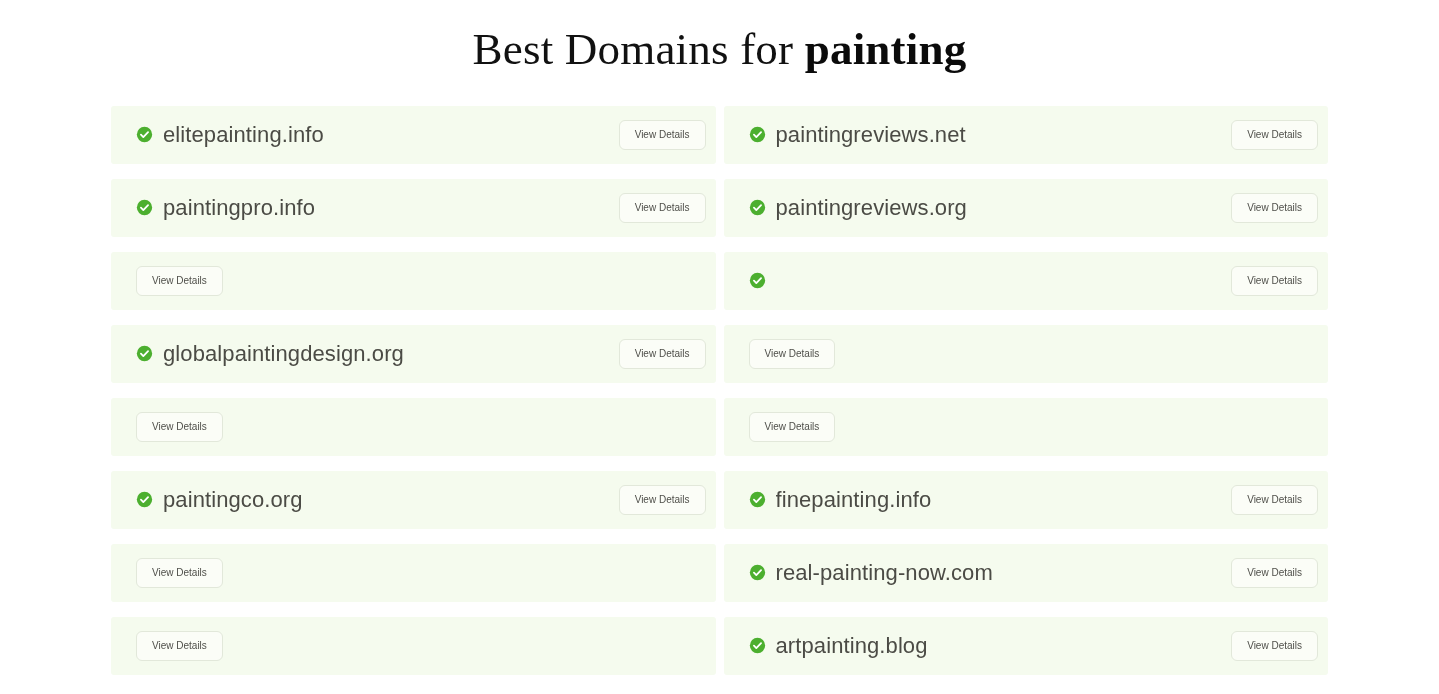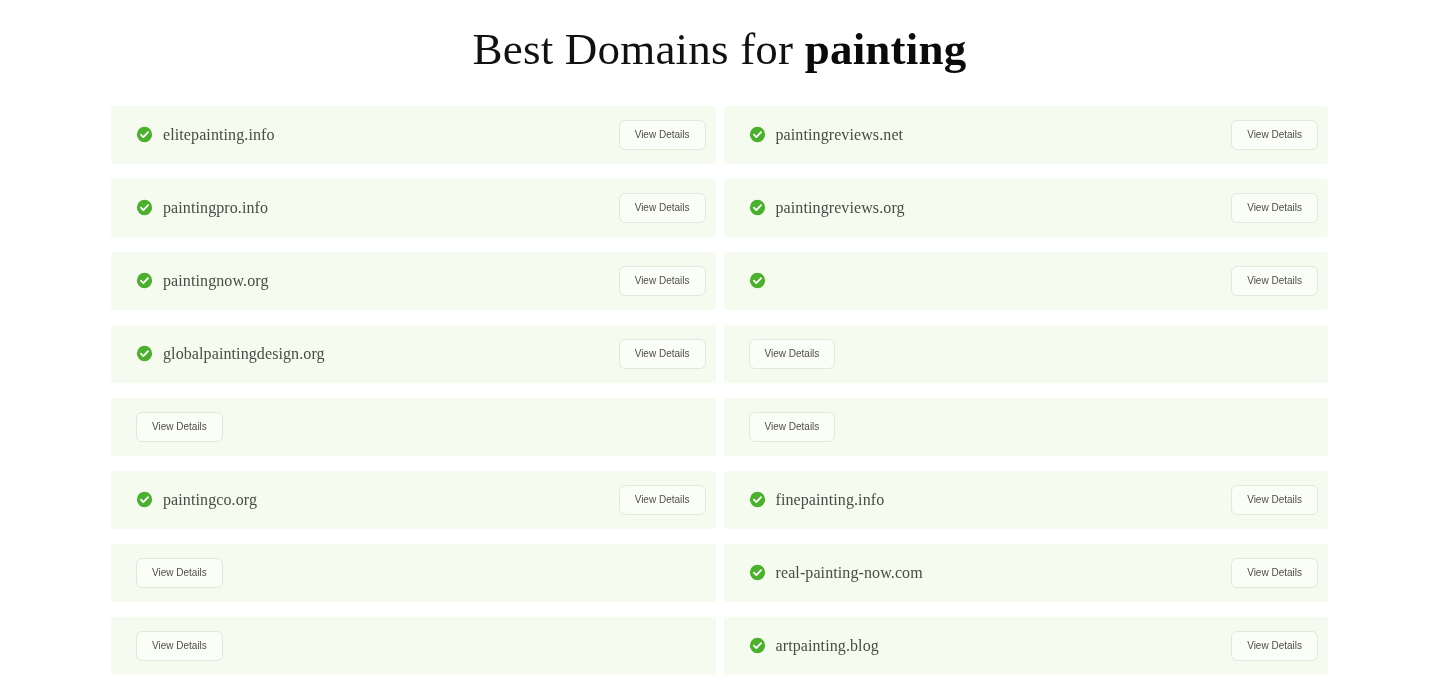--- a/index.html
+++ b/index.html
@@ -68,23 +68,23 @@
 
   .check-icon {
     width: 17px;
     height: 17px;
     flex: 0 0 17px;
     margin-right: 10px;
     display: block;
   }
 
   .domain-name {
-    font-size: 16px;
+    font-size: 22px;
     color: #4b4b45;
-    font-family: Liberation Serif, serif;
+    font-family: Liberation Sans, sans-serif;
     letter-spacing: 0.1px;
     white-space: nowrap;
     overflow: hidden;
     text-overflow: ellipsis;
   }
 
   .view-details-btn {
     flex: 0 0 auto;
     font-family: "Liberation Sans", sans-serif;
     font-size: 10px;
@@ -140,27 +140,20 @@
         <div class="card-left">
           <span class="check-icon"><svg viewBox="0 0 20 20" xmlns="http://www.w3.org/2000/svg">
               <circle cx="10" cy="10" r="9" fill="#4caf2f"></circle>
               <path d="M5.8 10.2 L8.6 13 L14.2 7.2" fill="none" stroke="#ffffff" stroke-width="2.1" stroke-linecap="round" stroke-linejoin="round"></path>
             </svg></span>
           <span class="domain-name">paintingreviews.org</span>
         </div>
         <button class="view-details-btn">View Details</button>
       </div>
       <div class="domain-card">
-        <div class="card-left">
-          <span class="check-icon"><svg viewBox="0 0 20 20" xmlns="http://www.w3.org/2000/svg">
-              <circle cx="10" cy="10" r="9" fill="#4caf2f"></circle>
-              <path d="M5.8 10.2 L8.6 13 L14.2 7.2" fill="none" stroke="#ffffff" stroke-width="2.1" stroke-linecap="round" stroke-linejoin="round"></path>
-            </svg></span>
-          <span class="domain-name">paintingnow.org</span>
-        </div>
         <button class="view-details-btn">View Details</button>
       </div>
       <div class="domain-card">
         <div class="card-left">
           <span class="check-icon"><svg viewBox="0 0 20 20" xmlns="http://www.w3.org/2000/svg">
               <circle cx="10" cy="10" r="9" fill="#4caf2f"></circle>
               <path d="M5.8 10.2 L8.6 13 L14.2 7.2" fill="none" stroke="#ffffff" stroke-width="2.1" stroke-linecap="round" stroke-linejoin="round"></path>
             </svg></span>
         </div>
         <button class="view-details-btn">View Details</button>

